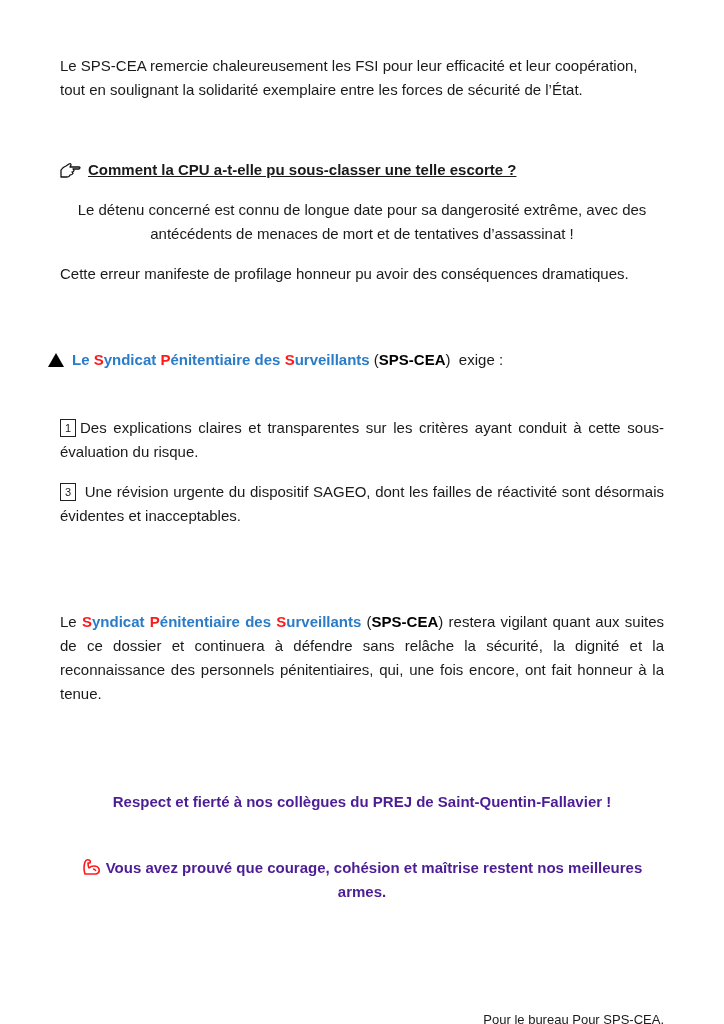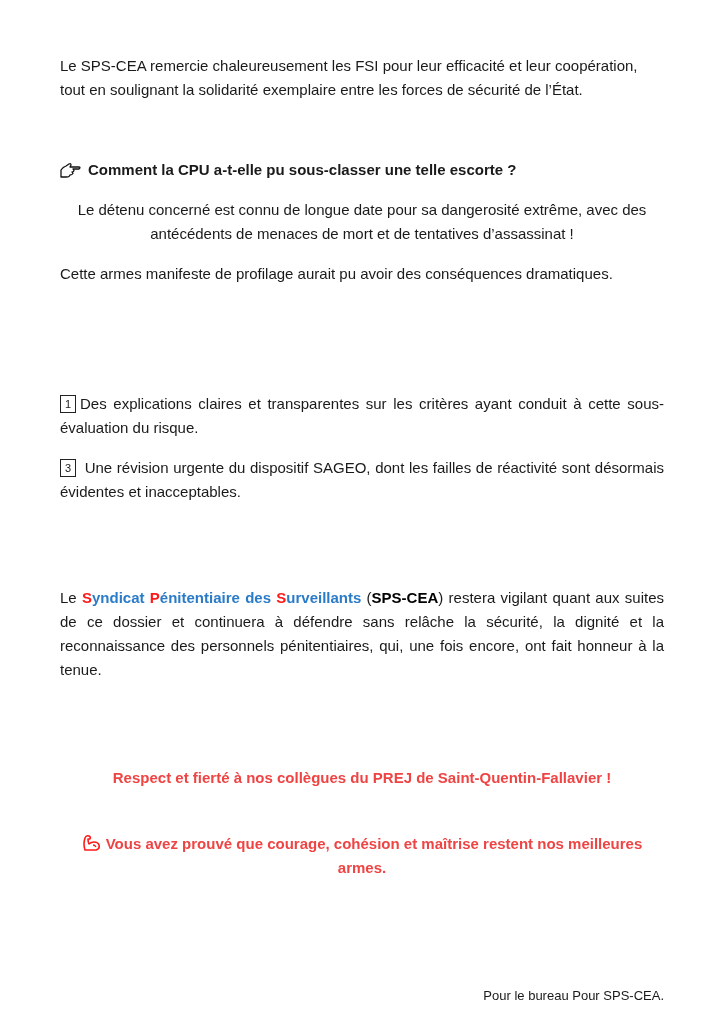--- a/index.html
+++ b/index.html
@@ -4,38 +4,38 @@
   <style>
     html, body { margin: 0; padding: 0; background: #ffffff; }
     body {
       width: 724px; height: 1024px; position: relative; overflow: hidden;
       font-family: "Liberation Sans", sans-serif; color: #1a1a1a;
     }
     .page { position: absolute; left: 44px; top: 38px; width: 636px; }
     p { margin: 16px; font-size: 15px; line-height: 24px; }
     .justify { text-align: justify; }
     .question {
-      font-weight: bold; 
+      font-weight: bold; text-decoration: underline;
       display: flex; align-items: center; gap: 6px;
     }
     .hand-icon { display: inline-block; width: 22px; height: 16px; }
     .heading-line { font-size: 15px; line-height: 24px; display: flex; align-items: center; gap: 4px; }
     .triangle { display: inline-block; width: 0; height: 0;
       border-left: 8px solid transparent; border-right: 8px solid transparent;
       border-bottom: 14px solid #000; margin-right: 4px; }
     .blue { color: #2a7bc8; font-weight: bold; }
     .red { color: #ff1a1a; font-weight: bold; }
     .bold { font-weight: bold; color: #000; }
     .num-box {
       display: inline-block; border: 1px solid #222; width: 14px; height: 16px;
       font-size: 11px; line-height: 16px; text-align: center; margin-right: 4px;
       vertical-align: 1px;
     }
     .center-red {
-      text-align: center; color: #ef4444; font-weight: bold; font-size: 15px; line-height: 24px;
+      text-align: center; color: #4c1d95; font-weight: bold; font-size: 15px; line-height: 24px;
     }
     .flex-icon { display: inline-block; width: 20px; height: 18px; vertical-align: -3px; margin-right: 4px; }
     .right { text-align: right; font-size: 13px; line-height: 20px; }
   </style>
 </head>
 <body>
 
 <div class="page">
 
   <p>
@@ -45,24 +45,30 @@
 
   <div style="height:24px"></div>
 
   <p class="question">
     <svg class="hand-icon" viewBox="0 0 22 16">
       <path d="M1 14 L1 8 Q3 5 6 4 L9 2 Q11 1 11 3 L10 5 L19 5 Q21 5.5 19 7 L13 7 L14 8.5 Q14 10 12 10 L13 11.5 Q12 13 10 13 L9 14.5 Q8 15 6 15 L1 15 Z" fill="none" stroke="#111" stroke-width="1.3" stroke-linejoin="round"></path>
     </svg>
     <span>Comment la CPU a-t-elle pu sous-classer une telle escorte ?</span>
   </p>
   <p style="text-align:center">Le détenu concerné est connu de longue date pour sa dangerosité extrême, avec des antécédents de menaces de mort et de tentatives d’assassinat !</p>
-  <p>Cette armes manifeste de profilage aurait pu avoir des conséquences dramatiques.</p>
+  <p>Cette erreur manifeste de profilage honneur pu avoir des conséquences dramatiques.</p>
 
   <div style="height:46px"></div>
 
+  <div class="heading-line" style="margin-left:4px">
+    <span class="triangle"></span>
+    <span>
+      <span class="blue">Le </span><span class="red">S</span><span class="blue">yndicat </span><span class="red">P</span><span class="blue">énitentiaire des </span><span class="red">S</span><span class="blue">urveillants</span><span> (</span><span class="bold">SPS-CEA</span><span>)</span><span style="white-space:pre">  exige :</span>
+    </span>
+  </div>
 
   <div style="height:28px"></div>
 
   <div>
     <p class="justify">
       <span class="num-box">1</span><span>Des explications claires et transparentes sur les critères ayant conduit à cette sous-évaluation du risque.</span>
     </p>
     <p class="justify">
       <span class="num-box">3</span> <span>Une révision urgente du dispositif SAGEO, dont les failles de réactivité sont désormais évidentes et inacceptables.</span>
     </p>

